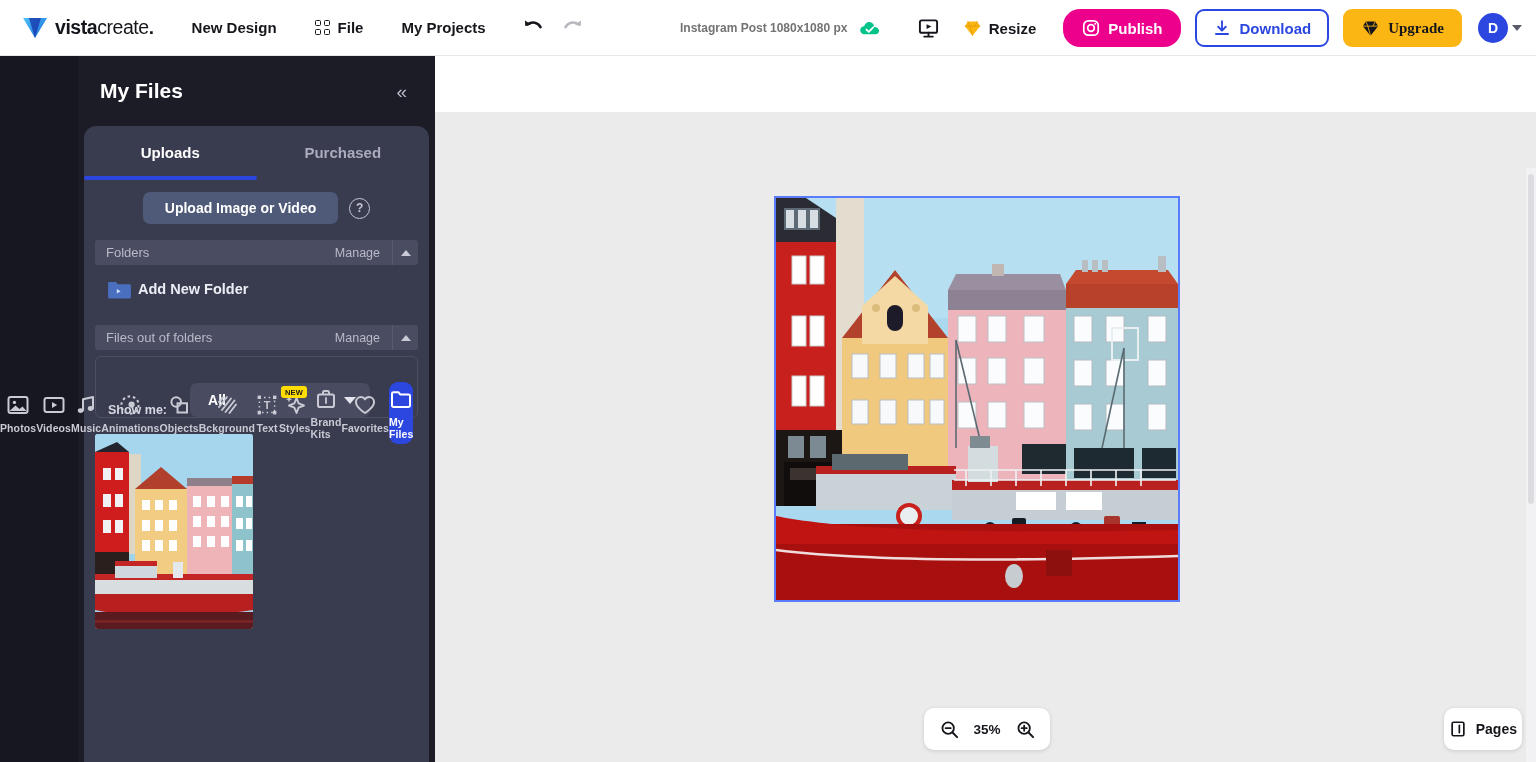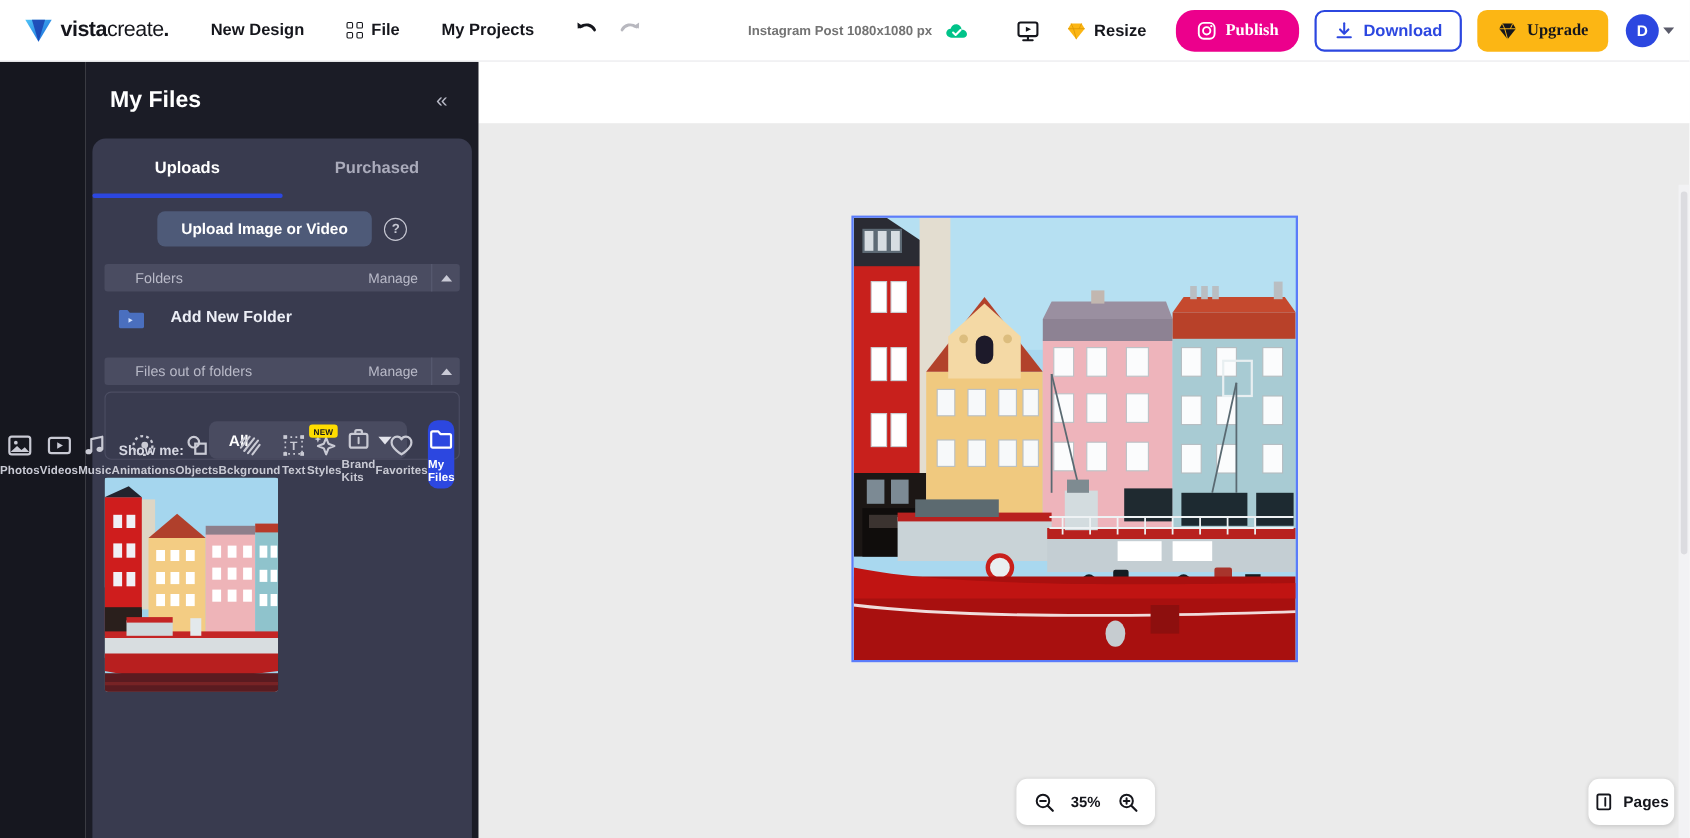--- a/index.html
+++ b/index.html
@@ -64,21 +64,21 @@
   .resize-btn {
     display:flex; align-items:center; gap:7px; padding: 7px 11px;
     border-radius: 8px; cursor:pointer; font-size: 15px; font-weight: bold; color:#15161c;
     margin-left: 6px; margin-right: 16px;
   }
 
   .btn-publish {
     display:flex; align-items:center; gap:8px;
     background:#ec008c; color:#fff; border:none; border-radius: 17px;
     height: 38px; padding: 0 19px; font-size:15px; font-weight:bold;
-    cursor:pointer; font-family:Liberation Serif, serif;
+    cursor:pointer; font-family:Liberation Sans, sans-serif;
   }
   .btn-download {
     display:flex; align-items:center; gap:8px;
     background:#ffffff; color:#2c47e0; border:2px solid #2c47e0; border-radius: 9px;
     height: 38px; padding: 0 16px; font-size:15px; font-weight:bold;
     cursor:pointer; margin-left: 14px; font-family:"Liberation Sans", sans-serif;
   }
   .btn-upgrade {
     display:flex; align-items:center; gap:8px;
     background:#fcb614; color:#15161c; border:none; border-radius: 9px;
@@ -162,34 +162,34 @@
   .help-circle {
     width: 21px; height: 21px; border-radius:50%;
     border: 1.6px solid #c6c7d2; color:#c6c7d2;
     font-size: 12px; font-weight:bold;
     display:flex; align-items:center; justify-content:center; cursor:pointer;
   }
 
   .sect-bar {
     margin: 16px 11px 0 11px; height: 25px;
     background: #4a4c61;
-    display:flex; align-items:center; padding-left: 28px;
+    display:flex; align-items:center; padding-left: 11px;
     font-size: 13px; color:#b9bac8; border-radius: 3px;
   }
   .sect-bar .sb-title { flex: 1; }
   .sect-manage { font-size: 12.5px; color:#b9bac8; cursor:pointer; padding-right: 12px; }
   .sect-chev {
     width: 26px; height: 25px; display:flex; align-items:center; justify-content:center;
     border-left: 1px solid #595b72; cursor:pointer; color:#c9cad6;
   }
   .chev-up { width:0;height:0;border-left:5px solid transparent;border-right:5px solid transparent;
              border-bottom:6px solid #c9cad6; }
 
   .add-folder-row {
-    display:flex; align-items:center; gap: 23px;
+    display:flex; align-items:center; gap: 6px;
     height: 40px; margin: 4px 11px 0 11px; padding-left: 12px;
     border-radius: 5px; cursor:pointer;
   }
   .folder-blue { width: 25px; height: 19px; display:block; }
   .add-folder-label { font-size: 14.5px; font-weight:bold; color:#eceef6; }
 
   .filter-box {
     margin: 6px 11px 0 11px; height: 62px;
     border: 1px solid #4c4e63; border-radius: 6px;
     display:flex; align-items:flex-end; padding: 0 12px;

